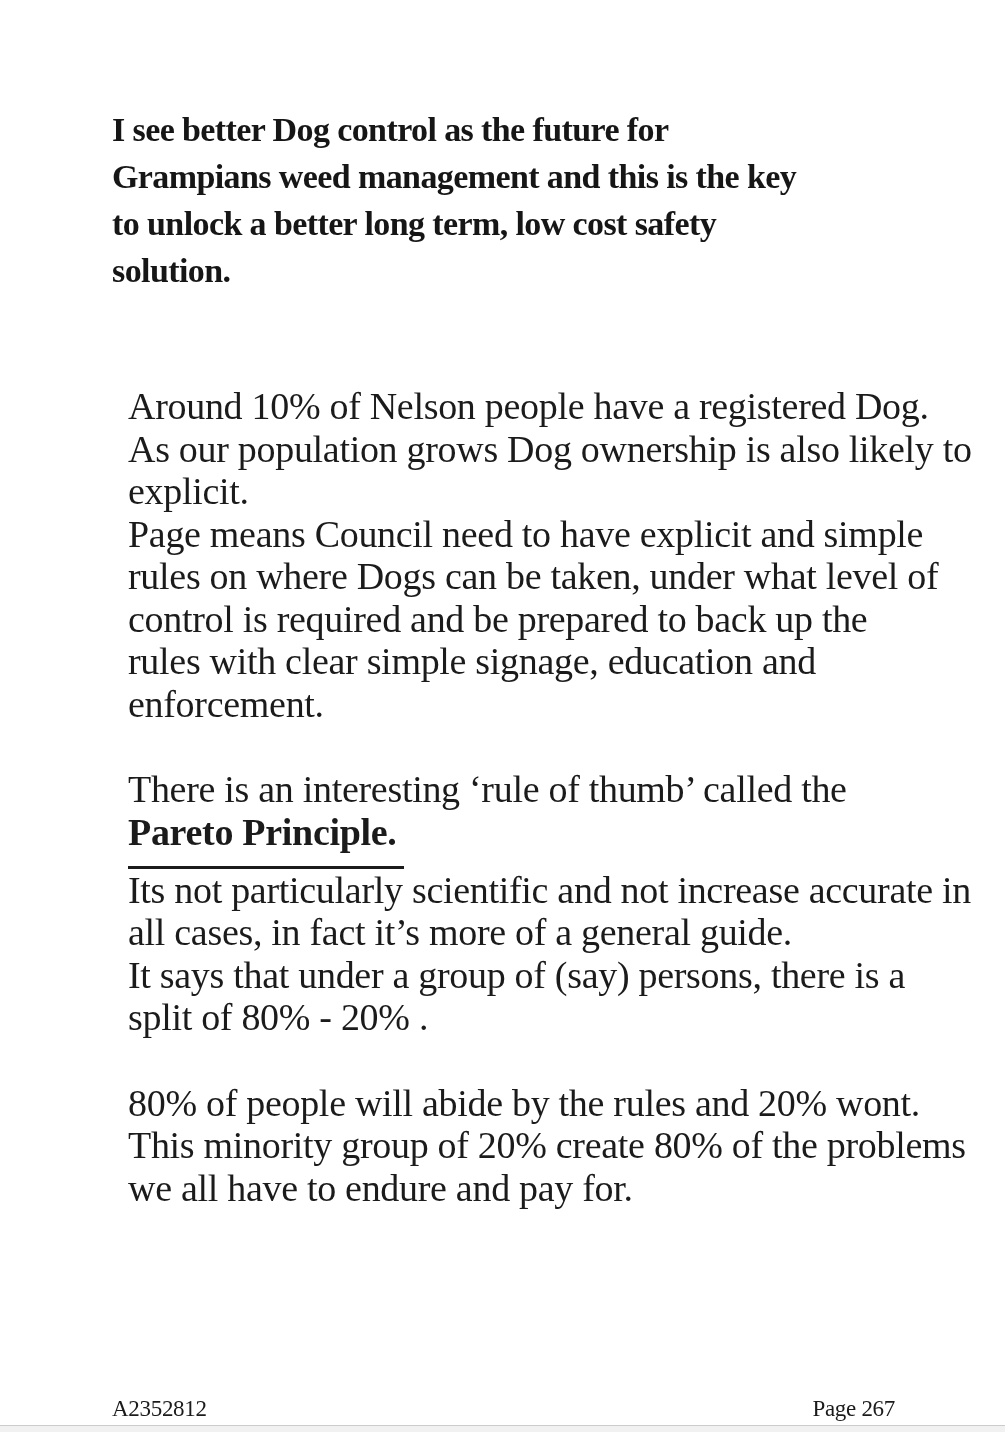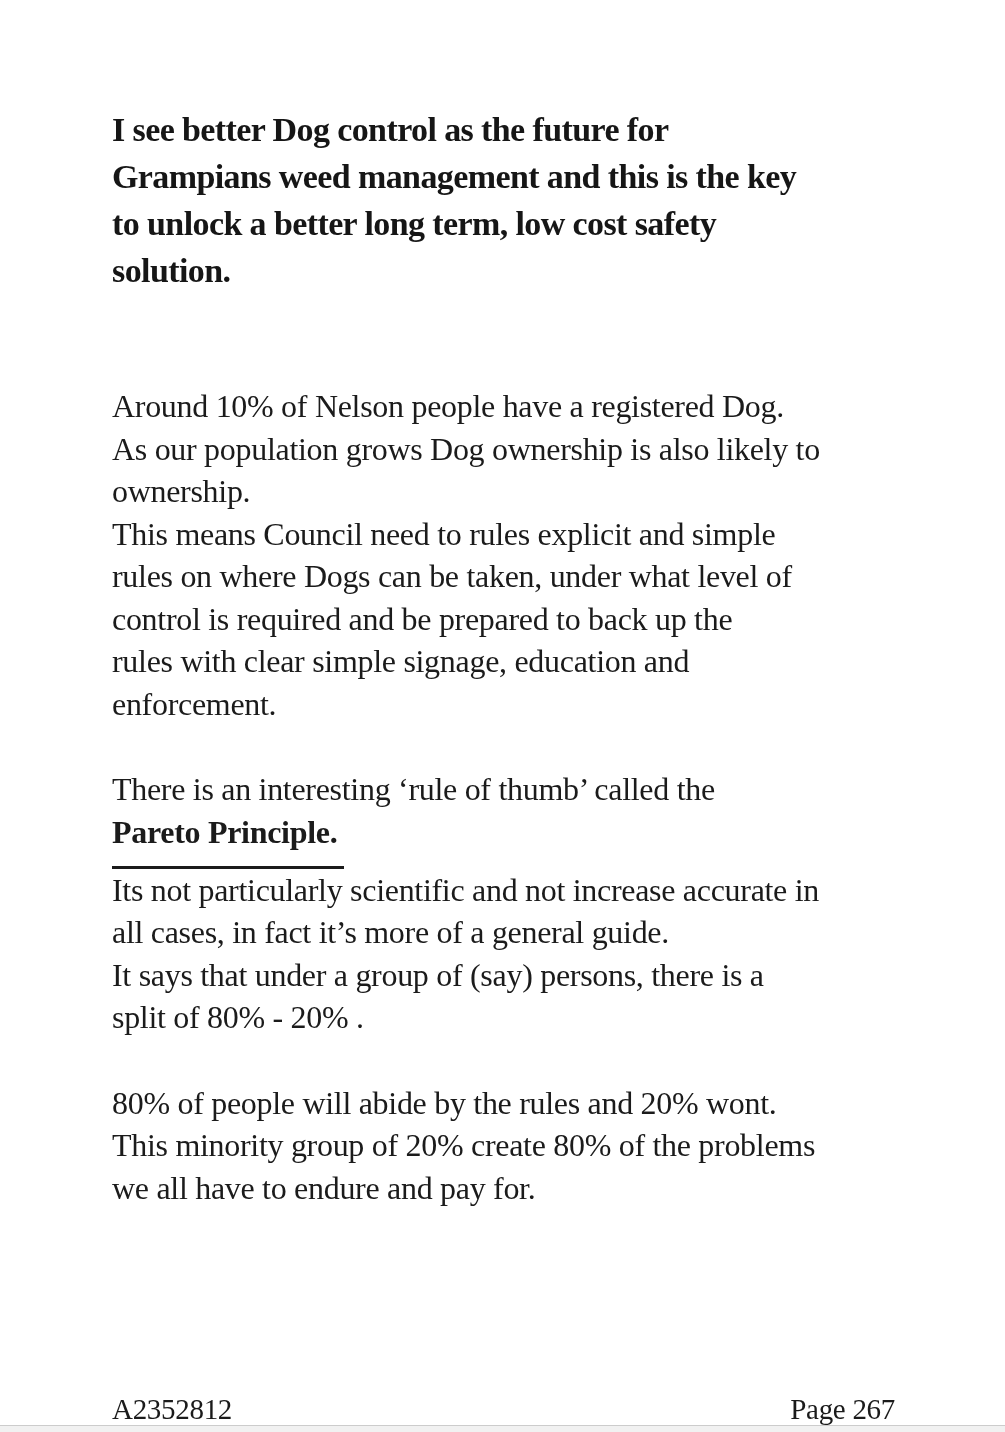--- a/index.html
+++ b/index.html
@@ -28,22 +28,22 @@
     font-size: 34px;
     font-weight: 700;
     line-height: 47px;
     letter-spacing: -0.6px;
     color: #161616;
   }
   .heading .hline {
     white-space: nowrap;
   }
   .para {
-    margin: 0;
-    font-size: 32px;
+    margin: 16px;
+    font-size: 38px;
     line-height: 42.5px;
     letter-spacing: -0.3px;
   }
   .para .line {
     white-space: nowrap;
   }
   .para-1 { margin-top: 91px; }
   .para-2 { margin-top: 43px; }
   .para-3 { margin-top: 43px; }
   .emph {
@@ -54,21 +54,21 @@
     padding-bottom: 16px;
     line-height: 36px;
   }
   .footer {
     position: absolute;
     left: 112px;
     right: 110px;
     top: 1392px;
     display: flex;
     justify-content: space-between;
-    font-size: 29px;
+    font-size: 23px;
     line-height: 34px;
     letter-spacing: -0.3px;
   }
   .bottom-strip {
     position: absolute;
     left: 0;
     bottom: 0;
     width: 100%;
     height: 7px;
     background: #f1f1f1;
@@ -85,22 +85,22 @@
     <h1 class="heading">
       <div class="hline">I see better Dog control as the future for</div>
       <div class="hline">Grampians weed management and this is the key</div>
       <div class="hline">to unlock a better long term, low cost safety</div>
       <div class="hline">solution.</div>
     </h1>
 
     <div class="para para-1">
       <div class="line">Around 10% of Nelson people have a registered Dog.</div>
       <div class="line">As our population grows Dog ownership is also likely to</div>
-      <div class="line">ownership.</div>
-      <div class="line">This means Council need to rules explicit and simple</div>
+      <div class="line">explicit.</div>
+      <div class="line">Page means Council need to have explicit and simple</div>
       <div class="line">rules on where Dogs can be taken, under what level of</div>
       <div class="line">control is required and be prepared to back up the</div>
       <div class="line">rules with clear simple signage, education and</div>
       <div class="line">enforcement.</div>
     </div>
 
     <div class="para para-2">
       <div class="line">There is an interesting ‘rule of thumb’ called the</div>
       <div class="line"><span class="emph">Pareto Principle.</span></div>
       <div class="line">Its not particularly scientific and not increase accurate in</div>

